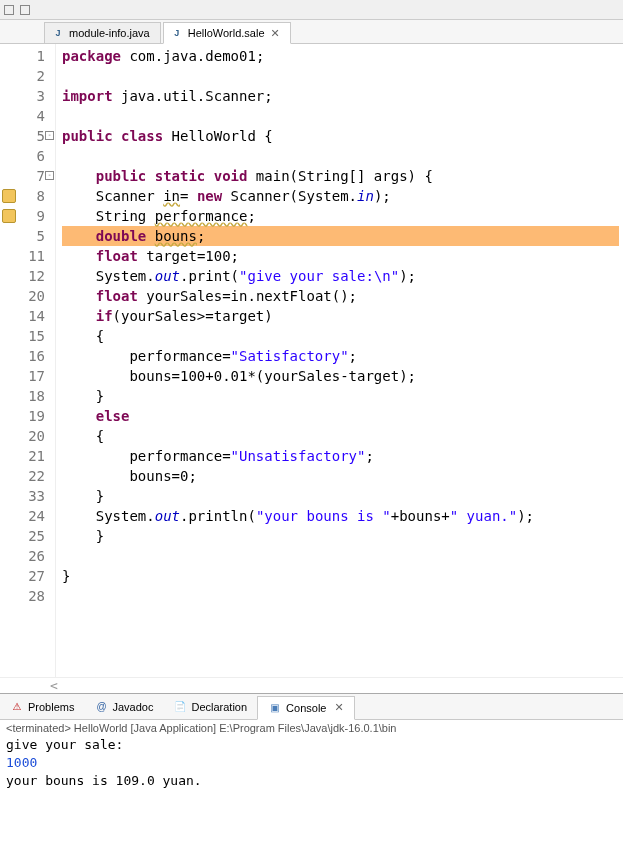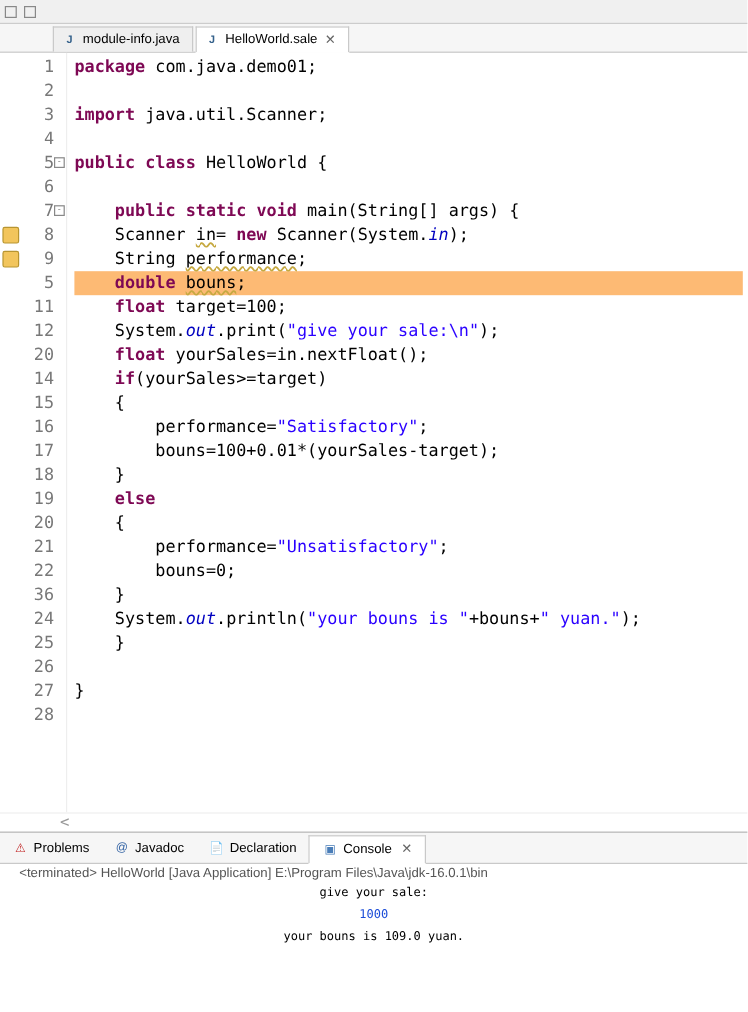--- a/index.html
+++ b/index.html
@@ -158,31 +158,30 @@
 .bottom-tabs .bicon {
   width: 14px; height: 14px;
   display: inline-flex;
   align-items: center;
   justify-content: center;
   font-size: 10px;
 }
 .console-header {
   font-size: 11px;
   color: #555;
-  padding: 2px 16px;
+  padding: 2px 6px;
   white-space: nowrap;
   overflow: hidden;
 }
 .console-body {
   flex: 1;
   font-family: Consolas, monospace;
-  font-size: 10px;
+  font-size: 13px;
   padding: 0 6px;
   line-height: 18px;
-  text-align: center;
 }
 .console-body .out { color: #000; }
 .console-body .in { color: #1d4ed8; }
 .scroll-hint {
   height: 16px;
   border-top: 1px solid #eee;
   color: #999;
   font-family: Consolas, monospace;
   padding-left: 50px;
   font-size: 13px;
@@ -225,21 +224,21 @@
       <span class="line-no">20</span>
       <span class="line-no">14</span>
       <span class="line-no">15</span>
       <span class="line-no">16</span>
       <span class="line-no">17</span>
       <span class="line-no">18</span>
       <span class="line-no">19</span>
       <span class="line-no">20</span>
       <span class="line-no">21</span>
       <span class="line-no">22</span>
-      <span class="line-no">36</span>
+      <span class="line-no">33</span>
       <span class="line-no">24</span>
       <span class="line-no">25</span>
       <span class="line-no">26</span>
       <span class="line-no">27</span>
       <span class="line-no">28</span>
     </div>
   <div class="code"><span class="row"><span class="kw">package</span><span> com.java.demo01;</span></span><span class="row">&nbsp;</span><span class="row"><span class="kw">import</span><span> java.util.Scanner;</span></span><span class="row">&nbsp;</span><span class="row"><span class="kw">public class</span><span> HelloWorld {</span></span><span class="row">&nbsp;</span><span class="row"><span>    </span><span class="kw">public static void</span><span> main(String[] args) {</span></span><span class="row"><span>    Scanner </span><span class="warn">in</span><span>= </span><span class="kw">new</span><span> Scanner(System.</span><span class="fld">in</span><span>);</span></span><span class="row"><span>    String </span><span class="warn">performance</span><span>;</span></span><span class="row hl"><span>    </span><span class="kw">double</span><span> </span><span class="warn">bouns</span><span>;</span></span><span class="row"><span>    </span><span class="kw">float</span><span> target=100;</span></span><span class="row"><span>    System.</span><span class="fld">out</span><span>.print(</span><span class="str">"give your sale:\n"</span><span>);</span></span><span class="row"><span>    </span><span class="kw">float</span><span> yourSales=in.nextFloat();</span></span><span class="row"><span>    </span><span class="kw">if</span><span>(yourSales&gt;=target)</span></span><span class="row"><span>    {</span></span><span class="row"><span>        performance=</span><span class="str">"Satisfactory"</span><span>;</span></span><span class="row"><span>        bouns=100+0.01*(yourSales-target);</span></span><span class="row"><span>    }</span></span><span class="row"><span>    </span><span class="kw">else</span></span><span class="row"><span>    {</span></span><span class="row"><span>        performance=</span><span class="str">"Unsatisfactory"</span><span>;</span></span><span class="row"><span>        bouns=0;</span></span><span class="row"><span>    }</span></span><span class="row"><span>    System.</span><span class="fld">out</span><span>.println(</span><span class="str">"your bouns is "</span><span>+bouns+</span><span class="str">" yuan."</span><span>);</span></span><span class="row"><span>    }</span></span><span class="row">&nbsp;</span><span class="row"><span>}</span></span><span class="row">&nbsp;</span></div>
 </div>
 <div class="scroll-hint">&lt;</div>
 

